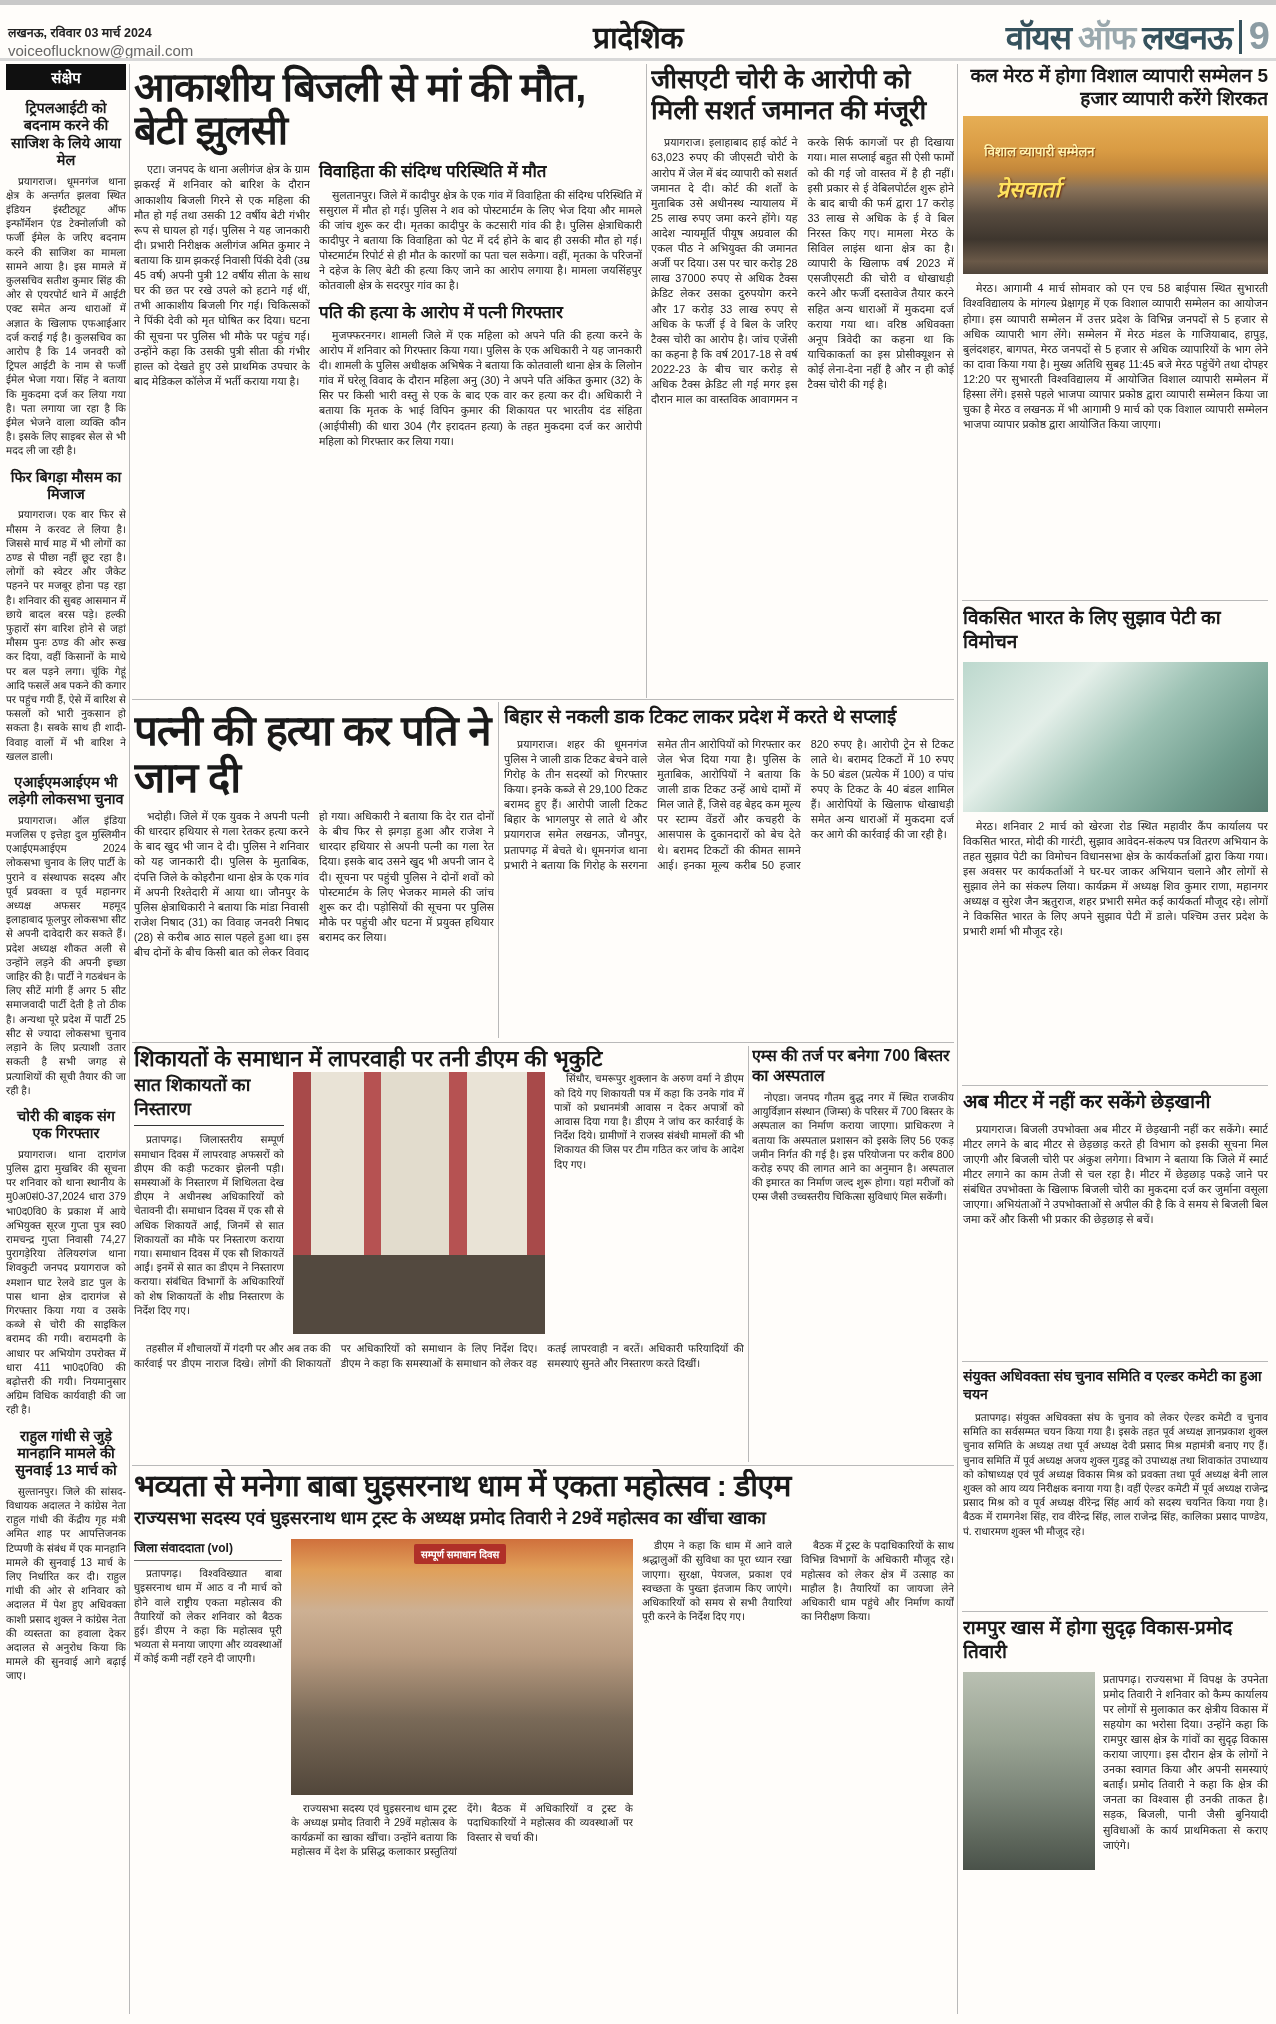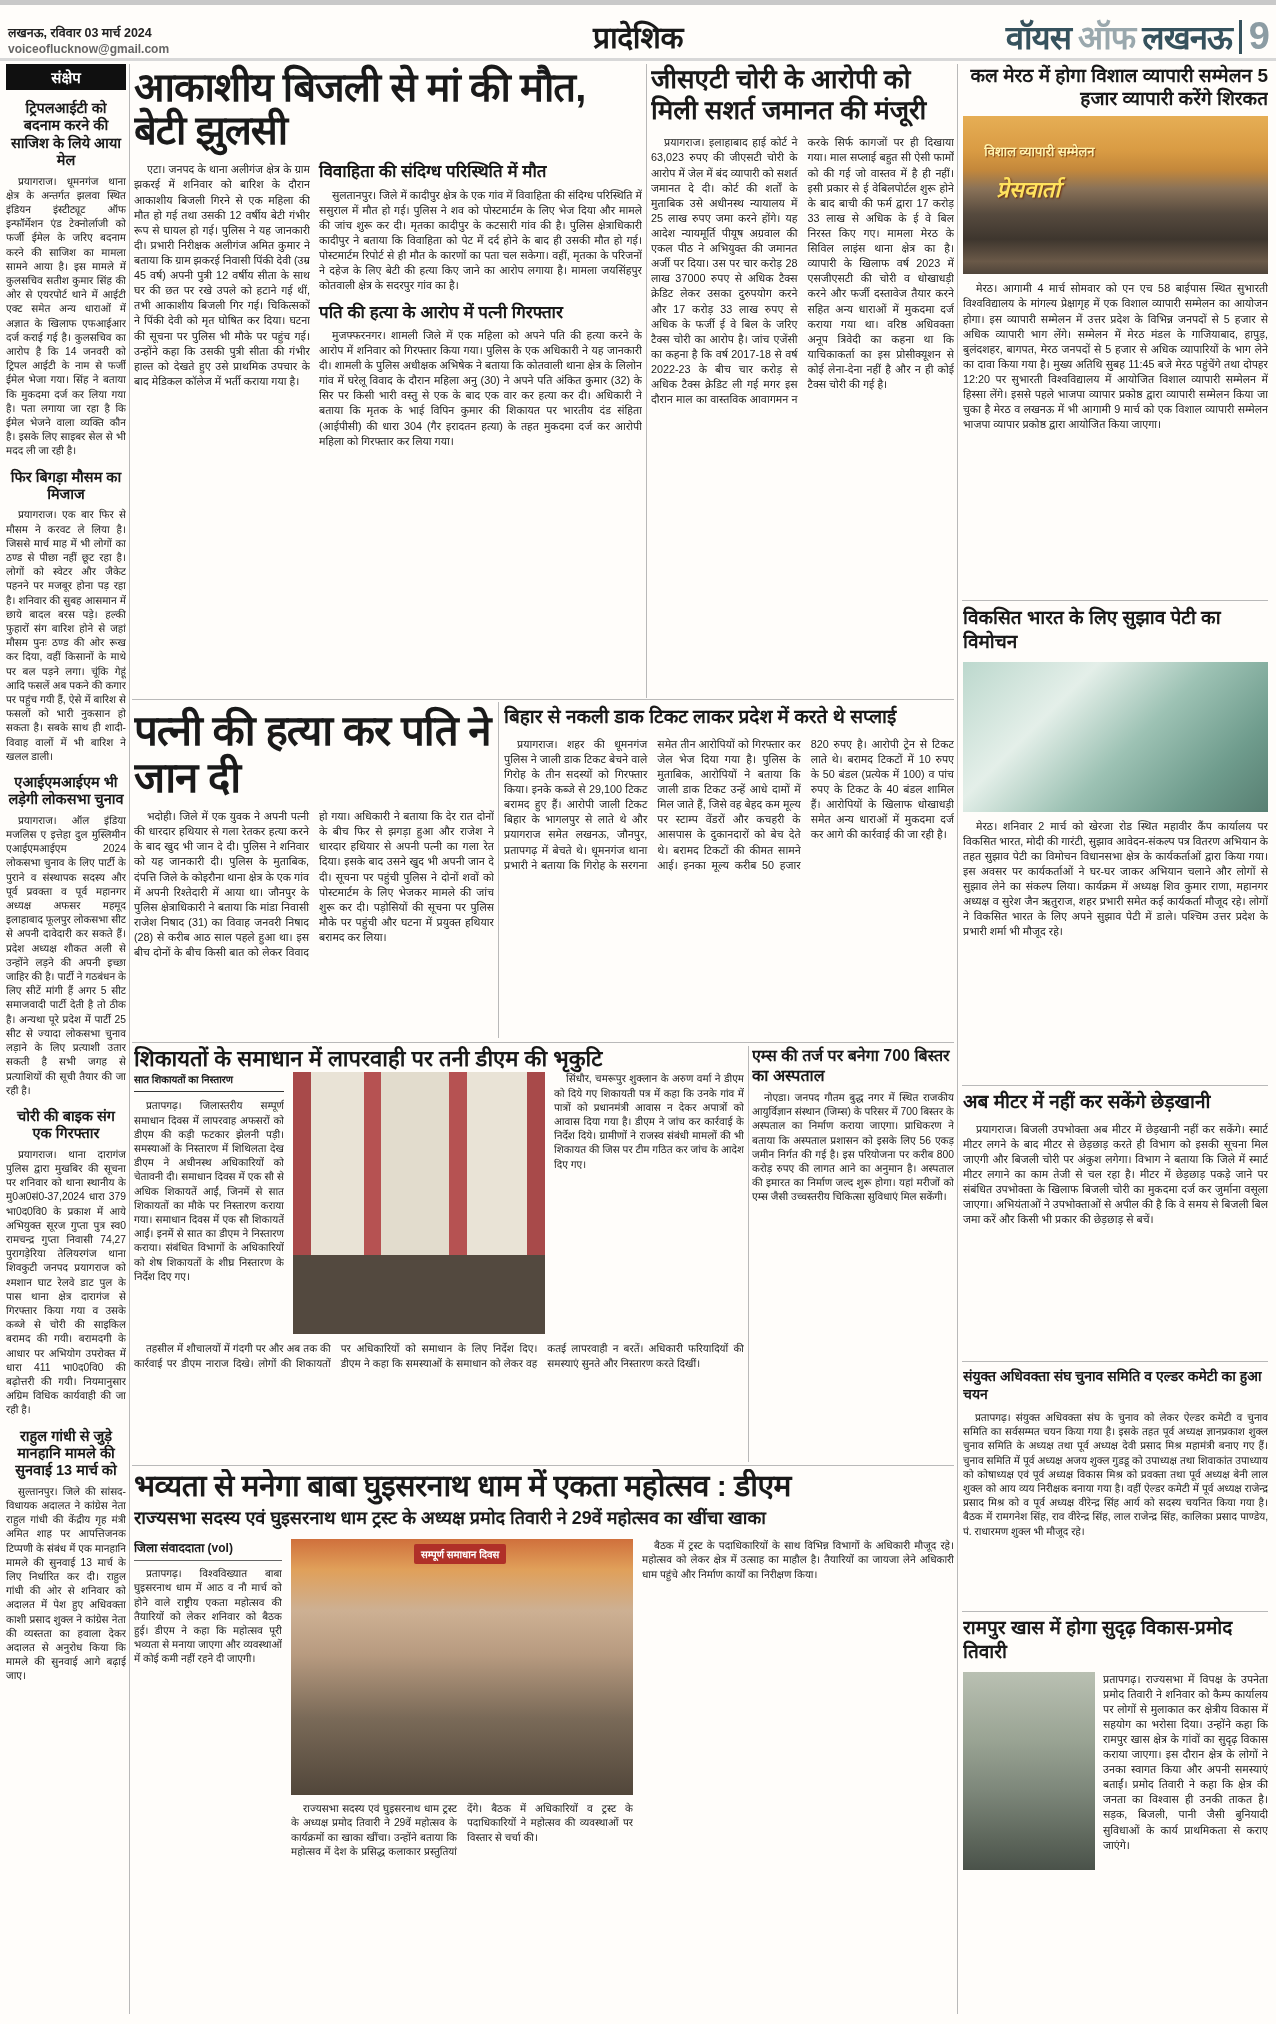--- a/index.html
+++ b/index.html
@@ -5,21 +5,21 @@
   html,body{margin:0;padding:0;background:#e8e8e8;}
   .page{position:relative;width:1276px;height:2024px;background:#fffdfa;margin:0 auto;
         font-family:"Liberation Sans","DejaVu Sans",sans-serif;color:#1a1a1a;overflow:hidden;}
   .abs{position:absolute;}
   .rule{background:#c9c9c9;}
   .vline{background:#b9b9b9;width:1px;}
   .hline{background:#b9b9b9;height:1px;}
 
   
   .hdr-date{font-size:12.5px;font-weight:700;color:#222;}
-  .hdr-email{font-size:12px;color:#666;font-weight:bold;}
+  .hdr-email{font-size:15px;color:#666;}
   .hdr-section{font-size:30px;font-weight:900;text-align:center;letter-spacing:-0.5px;}
   .mast{display:flex;align-items:center;justify-content:flex-end;gap:7px;}
   .mast .m-dark{font-size:33px;font-weight:900;color:#36525d;letter-spacing:-1px;}
   .mast .m-muted{font-size:33px;font-weight:900;color:#9aa8ad;letter-spacing:-1px;}
   .mast .m-bar{width:3px;height:34px;background:#36525d;}
   .mast .m-num{font-size:38px;font-weight:900;color:#8c9ca3;}
 
   
   .briefs{overflow:hidden;}
   .briefs-h{background:#101010;color:#fff;text-align:center;font-size:15px;font-weight:700;
@@ -35,21 +35,21 @@
   .h-md2{font-size:22px;font-weight:900;line-height:1.2;margin:0 0 0;}
   .h-sm{font-size:16px;font-weight:900;line-height:1.22;margin:0 0 6px;}
   .h-one{font-size:19px;font-weight:900;line-height:1.25;margin:0 0 8px;}
   .sub-h{font-size:17px;font-weight:800;line-height:1.2;margin:0 0 5px;}
   .sub-h2{font-size:14px;font-weight:800;line-height:1.25;margin:2px 0 8px;}
   .body-t{font-size:10.8px;line-height:1.4;text-align:justify;text-indent:13px;}
   .body-s{font-size:10.3px;line-height:1.38;text-align:justify;text-indent:12px;}
   .cols2{column-count:2;column-gap:10px;}
   .cols3{column-count:3;column-gap:10px;}
   .flexrow{display:flex;gap:9px;}
-  .bullet-line{font-size:10px;font-weight:800;border-bottom:1px solid #333;
+  .bullet-line{font-size:18px;font-weight:800;border-bottom:1px solid #333;
                padding-bottom:5px;margin-bottom:7px;}
   .byline{font-size:12px;font-weight:800;text-align:left;border-bottom:1px solid #666;
           padding-bottom:4px;margin-bottom:6px;}
   .clip{overflow:hidden;}
 
   
   .photo{position:relative;width:100%;overflow:hidden;}
   .photo-press{background:linear-gradient(180deg,#e6ae55 0%,#d99b43 22%,#c4883b 34%,#8a7258 46%,
                #564a3e 62%,#3e362e 78%,#6a5948 92%,#50453a 100%);}
   .photo-green{background:linear-gradient(135deg,#bcd8cd 0%,#e4efe9 30%,#9dc2b4 55%,#6f9c8d 80%,#587f72 100%);}
@@ -208,17 +208,18 @@
       <div style="width:148px;flex:none;" class="clip">
         <div class="byline">जिला संवाददाता (vol)</div>
         <div class="body-s">प्रतापगढ़। विश्वविख्यात बाबा घुइसरनाथ धाम में आठ व नौ मार्च को होने वाले राष्ट्रीय एकता महोत्सव की तैयारियों को लेकर शनिवार को बैठक हुई। डीएम ने कहा कि महोत्सव पूरी भव्यता से मनाया जाएगा और व्यवस्थाओं में कोई कमी नहीं रहने दी जाएगी।</div>
       </div>
       <div style="width:342px;flex:none;">
         <div class="photo photo-dais" style="height:256px;">
           <span class="red-banner">सम्पूर्ण समाधान दिवस</span>
         </div>
         <div class="body-s cols2 clip" style="margin-top:7px;height:190px;">राज्यसभा सदस्य एवं घुइसरनाथ धाम ट्रस्ट के अध्यक्ष प्रमोद तिवारी ने 29वें महोत्सव के कार्यक्रमों का खाका खींचा। उन्होंने बताया कि महोत्सव में देश के प्रसिद्ध कलाकार प्रस्तुतियां देंगे। बैठक में अधिकारियों व ट्रस्ट के पदाधिकारियों ने महोत्सव की व्यवस्थाओं पर विस्तार से चर्चा की।</div>
       </div>
+      <div class="body-s clip" style="width:150px;flex:none;">डीएम ने कहा कि धाम में आने वाले श्रद्धालुओं की सुविधा का पूरा ध्यान रखा जाएगा। सुरक्षा, पेयजल, प्रकाश एवं स्वच्छता के पुख्ता इंतजाम किए जाएंगे। अधिकारियों को समय से सभी तैयारियां पूरी करने के निर्देश दिए गए।</div>
       <div class="body-s clip" style="flex:1;">बैठक में ट्रस्ट के पदाधिकारियों के साथ विभिन्न विभागों के अधिकारी मौजूद रहे। महोत्सव को लेकर क्षेत्र में उत्साह का माहौल है। तैयारियों का जायजा लेने अधिकारी धाम पहुंचे और निर्माण कार्यों का निरीक्षण किया।</div>
     </div>
   </section>
 
 </div>
 
 </body></html>

